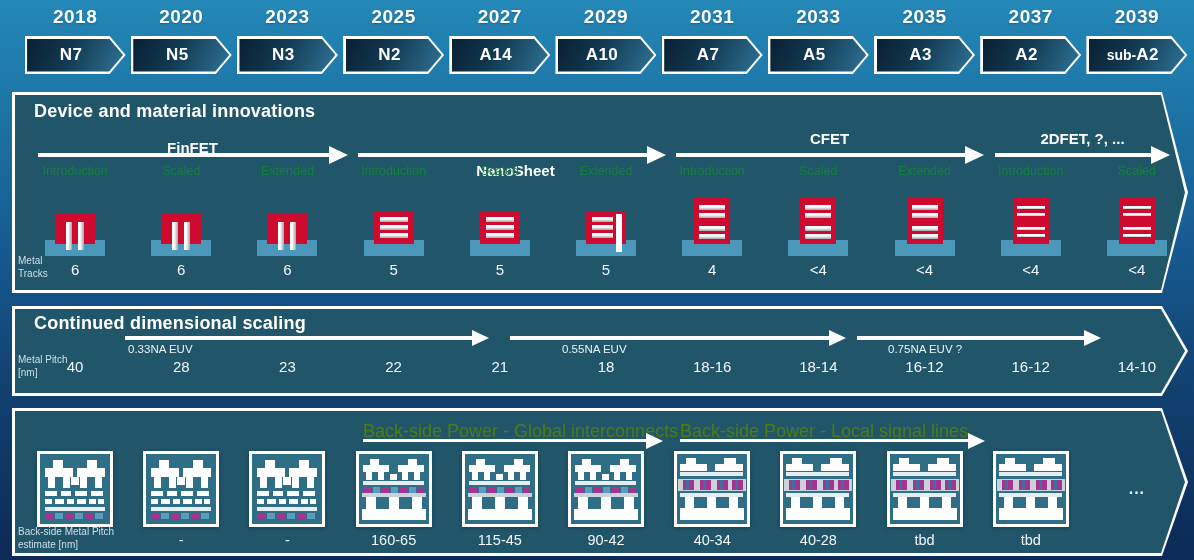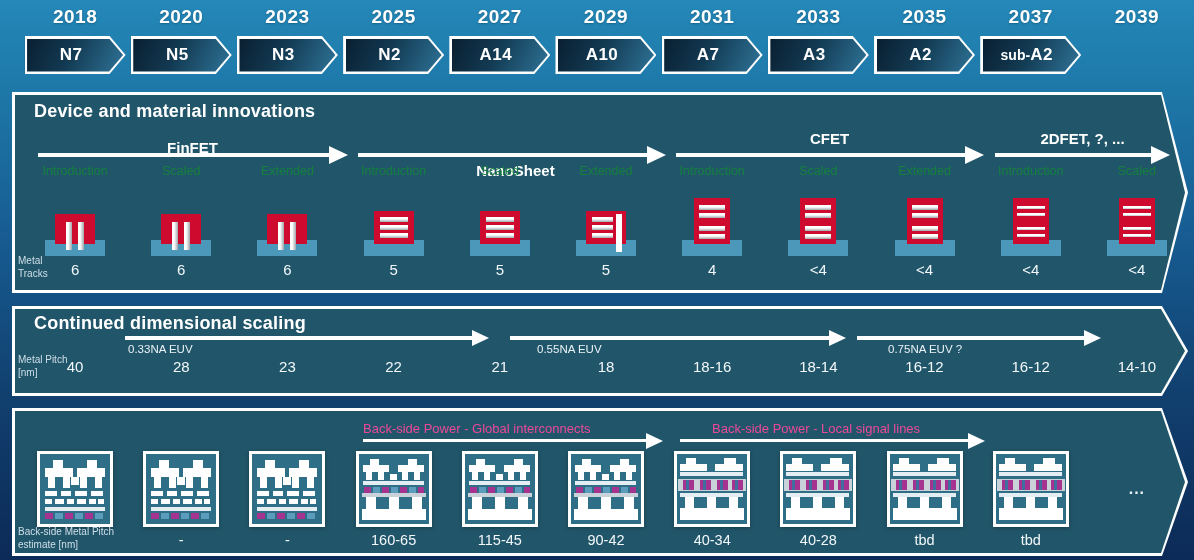--- a/index.html
+++ b/index.html
@@ -58,21 +58,21 @@
   .cfet .s1{top:7px}.cfet .s2{top:15px}.cfet .s3{top:28px}.cfet .s4{top:36px}
   .twod .s{position:absolute;left:4px;right:4px;height:2.5px;background:linear-gradient(180deg,#ffffff 50%,#b9bfc4);}
   .twod .s1{top:8px}.twod .s2{top:15px}.twod .s3{top:29px}.twod .s4{top:36px}
   .track-val{font-size:15px;color:#f2f7fa;}
 
   
   .litho-lbl{position:absolute;font-size:11.5px;color:#e9f2f6;}
   .pitch-val{font-size:15px;color:#f2f7fa;}
 
   
-  .bsp-lbl{position:absolute;font-size:13px;color:#ec4899;}
+  .bsp-lbl{position:absolute;font-size:18px;color:#4d7c0f;}
   .chipcell{display:flex;align-items:center;justify-content:center;}
   .chip{width:76px;height:76px;filter:drop-shadow(0 1px 2px rgba(0,0,0,.3));}
   .chip svg{display:block;width:76px;height:76px;}
   .chip-dots{font-size:16px;font-weight:bold;color:#e9f2f6;letter-spacing:1px;}
   .bs-val{font-size:14.5px;color:#f2f7fa;}
 </style>
 </head>
 <body>
 
 <div id="stage">
@@ -145,20 +145,28 @@
           <div class="badge-in">
             <span class="badge-prefix"></span>
             <span>A7</span>
           </div>
         </div>
       </div>
     <div class="cell">
         <div class="badge">
           <div class="badge-in">
             <span class="badge-prefix"></span>
+            <span>A5</span>
+          </div>
+        </div>
+      </div>
+    <div class="cell">
+        <div class="badge">
+          <div class="badge-in">
+            <span class="badge-prefix"></span>
             <span>A3</span>
           </div>
         </div>
       </div>
     <div class="cell">
         <div class="badge">
           <div class="badge-in">
             <span class="badge-prefix"></span>
             <span>A2</span>
           </div>
@@ -336,21 +344,21 @@
     </div>
   </div>
 
   <div class="panel" style="top:306px;height:90px;">
     <div class="panel-bg"></div>
     <div class="ptitle" style="top:7px;">Continued dimensional scaling</div>
 
     <div class="arrow small" style="left:113px;width:348px;top:30px;"></div>
     <div class="litho-lbl" style="left:116px;top:37px;">0.33NA EUV</div>
     <div class="arrow small" style="left:498px;width:320px;top:30px;"></div>
-    <div class="litho-lbl" style="left:501px;top:37px;padding-left:24px;">0.55NA EUV</div>
+    <div class="litho-lbl" style="left:526px;top:37px;padding-left:24px;">0.55NA EUV</div>
     <div class="arrow small" style="left:845px;width:228px;top:30px;"></div>
     <div class="litho-lbl" style="left:876px;top:37px;">0.75NA EUV ?</div>
 
     <div class="side-lbl" style="left:6px;top:47px;">
       <div>Metal Pitch</div>
       <div>[nm]</div>
     </div>
     <div class="prow" style="top:52px;">
       <div class="cell pitch-val">40</div>
       <div class="cell pitch-val">28</div>
@@ -364,21 +372,21 @@
       <div class="cell pitch-val">16-12</div>
       <div class="cell pitch-val">14-10</div>
     </div>
   </div>
 
   <div class="panel" style="top:408px;height:148px;">
     <div class="panel-bg"></div>
 
     <div class="bsp-lbl" style="left:351px;top:13px;">Back-side Power - Global interconnects</div>
     <div class="arrow small" style="left:351px;width:284px;top:31px;height:3px;"></div>
-    <div class="bsp-lbl" style="left:700px;top:13px;">Back-side Power - Local signal lines</div>
+    <div class="bsp-lbl" style="left:668px;top:13px;">Back-side Power - Local signal lines</div>
     <div class="arrow small" style="left:668px;width:289px;top:31px;height:3px;"></div>
 
     <div class="prow" style="top:40px;height:82px;">
       <div class="chipcell">
           <div class="chip">
             <svg viewBox="0 0 76 76">
               <rect x="1.5" y="1.5" width="73" height="73" fill="#2e6e86" stroke="#fff" stroke-width="3"></rect>
               <rect x="16" y="9" width="10" height="9" fill="#ffffff"></rect>
               <rect x="50" y="9" width="10" height="9" fill="#ffffff"></rect>
   <rect x="8" y="17" width="28" height="9" fill="#ffffff"></rect>

